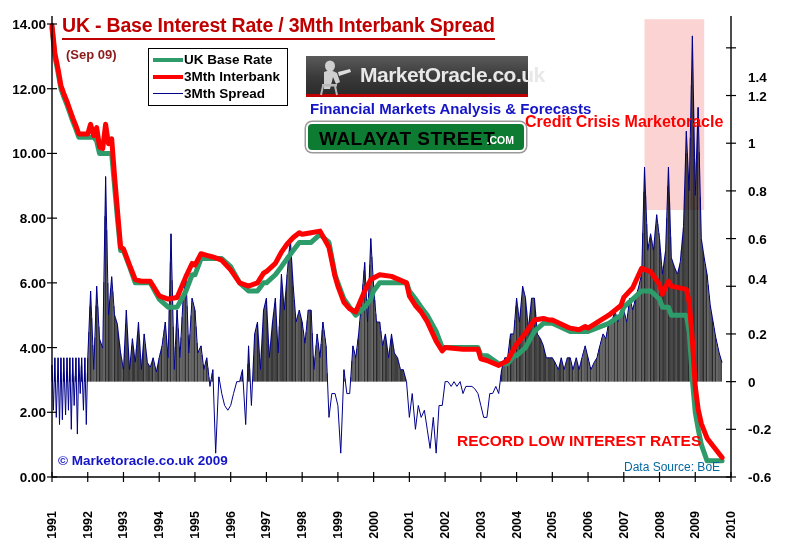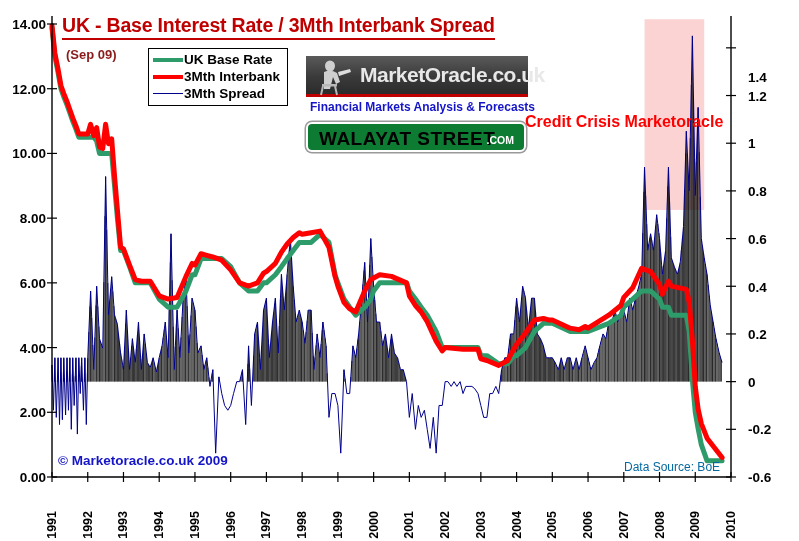--- a/index.html
+++ b/index.html
@@ -47,21 +47,21 @@
     box-sizing:border-box;
   }
   .mo-text{
     position:absolute;left:54px;top:7px;
     font-size:21px;font-weight:bold;color:#e8e8e8;
     letter-spacing:-0.5px;white-space:nowrap;
   }
   .mo-figure{position:absolute;left:8px;top:2px;}
   .mo-sub{
     position:absolute;left:4px;top:44px;
-    font-size:12px;font-weight:bold;color:#1414C8;white-space:nowrap;
+    font-size:15px;font-weight:bold;color:#1414C8;white-space:nowrap;
   }
 
   
   .ws-logo{
     position:absolute;left:306px;top:122px;width:220px;height:30px;
     background:#0E7B32;border:2px solid #ffffff;border-radius:6px;
     box-shadow:0 0 0 1.5px #9a9a9a;
     box-sizing:border-box;
   }
   .ws-text{
@@ -716,39 +716,40 @@
     <div class="mo-text">MarketOracle.co.uk</div>
     <div class="mo-sub">Financial Markets Analysis &amp; Forecasts</div>
   </div>
 
   <div class="ws-logo">
     <div class="ws-text">WALAYAT STREET</div>
     <div class="ws-dotcom">.COM</div>
   </div>
 
   <div class="ann-credit">Credit Crisis Marketoracle</div>
+  <div class="ann-record">RECORD LOW INTEREST RATES</div>
   <div class="ann-copy">© Marketoracle.co.uk 2009</div>
   <div class="ann-source">Data Source: BoE</div>
 
   <div id="y-left-labels">
       <div class="ytick-left" style="top: 477px;">0.00</div>
       <div class="ytick-left" style="top: 412.286px;">2.00</div>
       <div class="ytick-left" style="top: 347.571px;">4.00</div>
       <div class="ytick-left" style="top: 282.857px;">6.00</div>
       <div class="ytick-left" style="top: 218.143px;">8.00</div>
       <div class="ytick-left" style="top: 153.429px;">10.00</div>
       <div class="ytick-left" style="top: 88.7143px;">12.00</div>
       <div class="ytick-left" style="top: 24px;">14.00</div>
     </div>
   <div id="y-right-labels">
       <div class="ytick-right" style="top: 477px;">-0.6</div>
       <div class="ytick-right" style="top: 429.316px;">-0.2</div>
       <div class="ytick-right" style="top: 381.632px;">0</div>
       <div class="ytick-right" style="top: 333.947px;">0.2</div>
-      <div class="ytick-right" style="top: 287px; text-align: right;">0.4</div>
+      <div class="ytick-right" style="top: 279px; text-align: right;">0.4</div>
       <div class="ytick-right" style="top: 238.579px;">0.6</div>
       <div class="ytick-right" style="top: 190.895px;">0.8</div>
       <div class="ytick-right" style="top: 143.211px;">1</div>
       <div class="ytick-right" style="top: 95.5263px;">1.2</div>
       <div class="ytick-right" style="top: 43px; margin-top: 34px;">1.4</div>
     </div>
   <div id="x-labels">
       <div class="xtick" style="left: 45px;">1991</div>
       <div class="xtick" style="left: 80.7368px;">1992</div>
       <div class="xtick" style="left: 116.474px;">1993</div>

